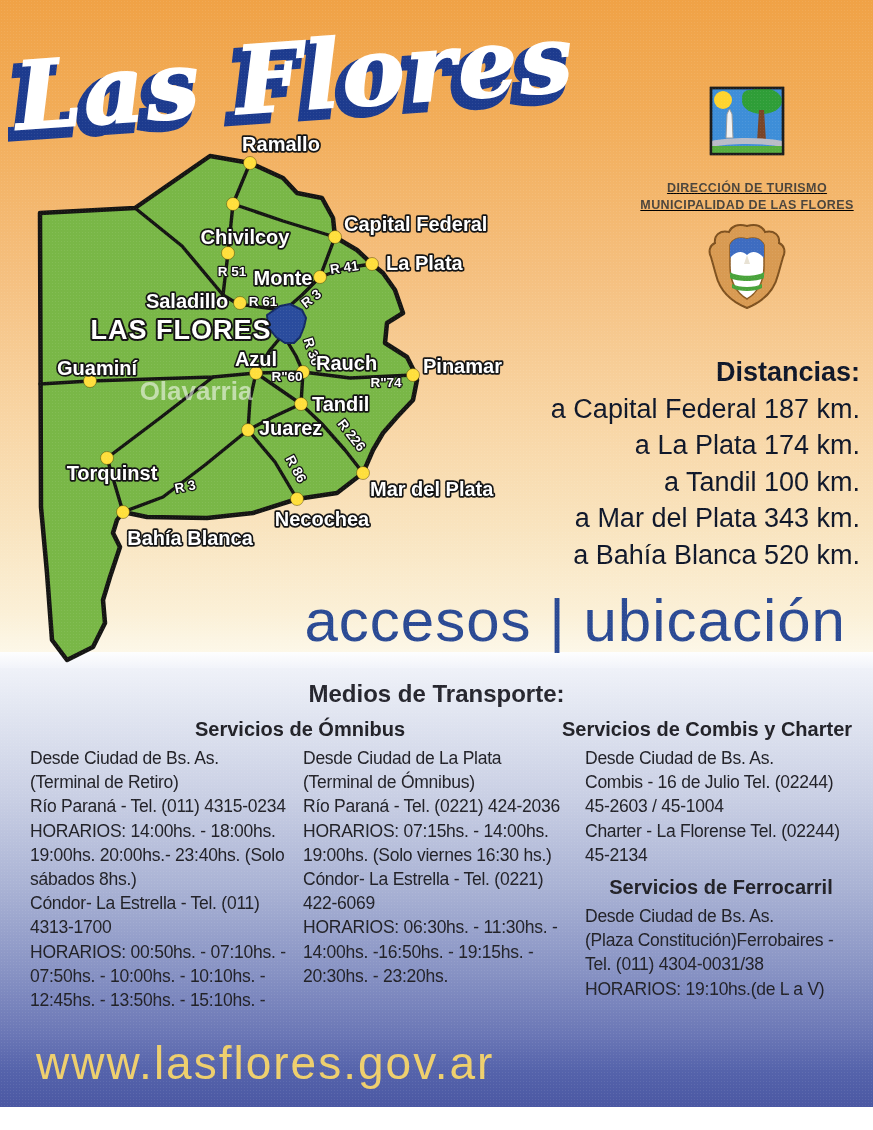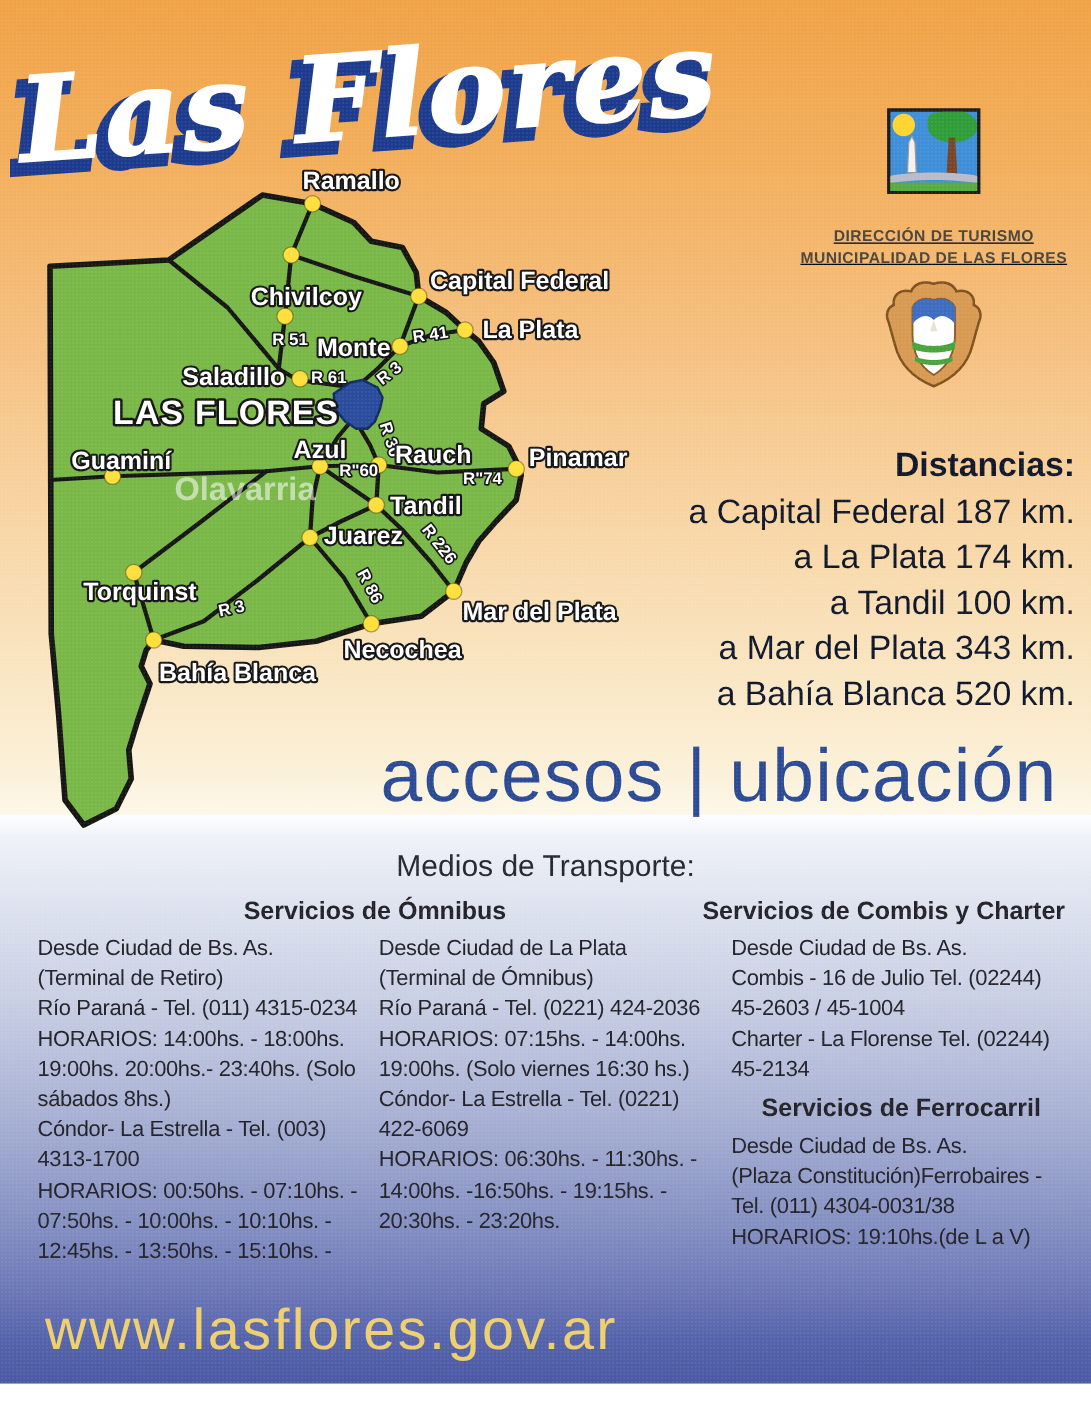--- a/index.html
+++ b/index.html
@@ -41,21 +41,21 @@
   .distances{position:absolute;right:13px;top:354px;width:380px;text-align:right;
     color:#0f172a;font-size:27px;line-height:36.5px;}
   .distances .hd{font-weight:bold;}
   
   .accesos{position:absolute;right:27px;top:586px;width:700px;text-align:right;
     color:#2b4a94;font-size:60px;letter-spacing:1px;}
   .white-band{position:absolute;left:0;top:652px;width:873px;height:16px;
     background:linear-gradient(180deg,#ffffff,#f2f4fa);opacity:.85;}
   
   .medios-hd{position:absolute;left:0;top:680px;width:873px;text-align:center;
-    font-size:24px;font-weight:normal;color:#26262e;}
+    font-size:24px;font-weight:bold;color:#26262e;}
   .sec-hd{position:absolute;font-size:20px;font-weight:bold;color:#222228;text-align:center;}
   .hd-omnibus{left:30px;top:718px;width:540px;}
   .hd-combis{left:561px;top:718px;width:292px;}
   .hd-ferro{left:575px;top:876px;width:292px;}
   .tcol{position:absolute;font-size:17.5px;letter-spacing:-0.25px;color:#222228;
     line-height:24.2px;white-space:nowrap;}
   .col1{left:30px;top:746px;width:270px;}
   .col2{left:303px;top:746px;width:272px;}
   .col3a{left:585px;top:746px;width:282px;}
   .col3b{left:585px;top:904px;width:282px;}
@@ -204,21 +204,21 @@
   <div class="medios-hd">Medios de Transporte:</div>
   <div class="sec-hd hd-omnibus">Servicios de Ómnibus</div>
   <div class="sec-hd hd-combis">Servicios de Combis y Charter</div>
   <div class="tcol col1">
       <div>Desde Ciudad de Bs. As.</div>
       <div>(Terminal de Retiro)</div>
       <div>Río Paraná - Tel. (011) 4315-0234</div>
       <div>HORARIOS: 14:00hs. - 18:00hs.</div>
       <div>19:00hs. 20:00hs.- 23:40hs. (Solo</div>
       <div>sábados 8hs.)</div>
-      <div>Cóndor- La Estrella - Tel. (003)</div>
+      <div>Cóndor- La Estrella - Tel. (011)</div>
       <div>4313-1700</div>
       <div>HORARIOS: 00:50hs. - 07:10hs. -</div>
       <div>07:50hs. - 10:00hs. - 10:10hs. -</div>
       <div>12:45hs. - 13:50hs. - 15:10hs. -</div>
     </div>
   <div class="tcol col2">
       <div>Desde Ciudad de La Plata</div>
       <div>(Terminal de Ómnibus)</div>
       <div>Río Paraná - Tel. (0221) 424-2036</div>
       <div>HORARIOS: 07:15hs. - 14:00hs.</div>

